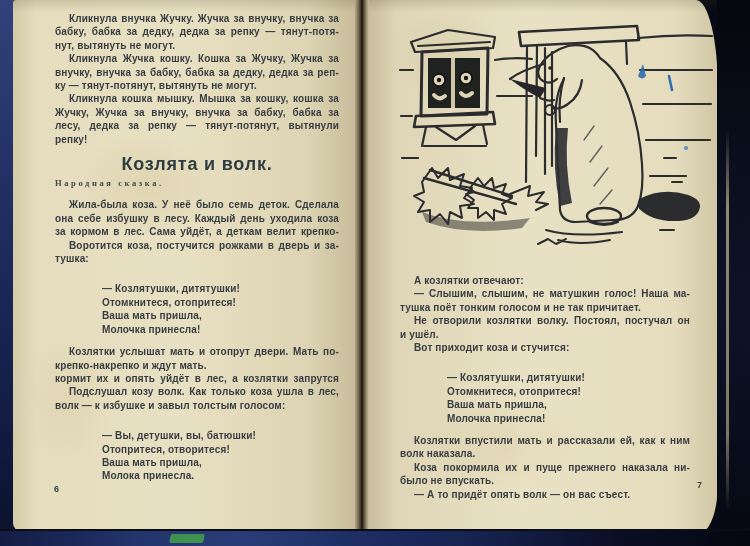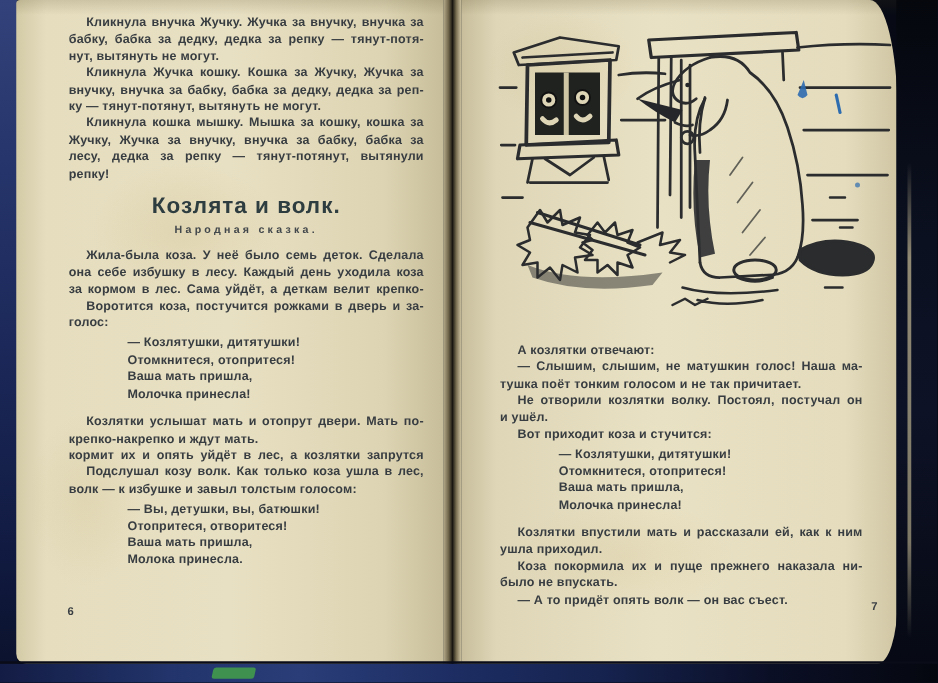--- a/index.html
+++ b/index.html
@@ -66,29 +66,29 @@
   .text-col{
     position:absolute;color:#383d41;font-weight:bold;
     font-size:10px;line-height:13.4px;letter-spacing:.15px;
   }
   .col-left{left:42px;top:12px;width:284px;}
   .col-right{left:31px;top:274px;width:290px;}
   .block{margin:0;}
   .block .line{min-height:13.4px;}
   .block.para .line:first-child{text-indent:14px;}
   .line.j{text-align:justify;text-align-last:justify;}
-  .block.verse{margin-left:47px;margin-top:3px;margin-bottom:3px;}
+  .block.verse{margin-left:47px;margin-top:17px;margin-bottom:3px;}
   .block.gap{margin-top:9px;}
   .block.title{
     text-align:center;font-size:18px;line-height:19px;letter-spacing:.8px;
     color:#2e3d40;margin-top:9px;margin-bottom:3px;
   }
   .block.subtitle{
-    text-align:center;font-size:8.5px;line-height:12px;letter-spacing:2.6px;
-    color:#42474b;margin-bottom:8px;
+    text-align:left;font-size:8.5px;line-height:12px;letter-spacing:2.6px;
+    color:#42474b;margin-bottom:8px;font-family:Liberation Serif, serif;
   }
   .pagenum{position:absolute;font-size:9px;font-weight:bold;color:#3a3f43;}
   .pn-left{left:41px;top:484px;}
   .pn-right{left:328px;top:480px;}
 
   
   .illustration{position:absolute;left:29px;top:6px;width:318px;height:244px;}
 </style>
 </head>
 <body>
@@ -123,21 +123,21 @@
         <div class="block subtitle">
           <div class="line">Народная сказка.</div>
         </div>
         <div class="block para">
           <div class="line j">Жила-была коза. У неё было семь деток. Сделала</div>
           <div class="line j">она себе избушку в лесу. Каждый день уходила коза</div>
           <div class="line j">за кормом в лес. Сама уйдёт, а деткам велит крепко-</div>
         </div>
         <div class="block para">
           <div class="line j">Воротится коза, постучится рожками в дверь и за-</div>
-          <div class="line">голос:</div>
+          <div class="line">тушка:</div>
         </div>
         <div class="block verse">
           <div class="line">— Козлятушки, дитятушки!</div>
           <div class="line">Отомкнитеся, отопритеся!</div>
           <div class="line">Ваша мать пришла,</div>
           <div class="line">Молочка принесла!</div>
         </div>
         <div class="block para gap">
           <div class="line j">Козлятки услышат мать и отопрут двери. Мать по-</div>
           <div class="line">крепко-накрепко и ждут мать.</div>
@@ -250,21 +250,21 @@
           <div class="line">Вот приходит коза и стучится:</div>
         </div>
         <div class="block verse">
           <div class="line">— Козлятушки, дитятушки!</div>
           <div class="line">Отомкнитеся, отопритеся!</div>
           <div class="line">Ваша мать пришла,</div>
           <div class="line">Молочка принесла!</div>
         </div>
         <div class="block para gap">
           <div class="line j">Козлятки впустили мать и рассказали ей, как к ним</div>
-          <div class="line">ушла приходил.</div>
+          <div class="line">волк наказала.</div>
         </div>
         <div class="block para">
           <div class="line j">Коза покормила их и пуще прежнего наказала ни-</div>
           <div class="line">было не впускать.</div>
         </div>
         <div class="block para">
           <div class="line">— А то придёт опять волк — он вас съест.</div>
         </div>
       </div>
     <div class="pagenum pn-right">7</div>

